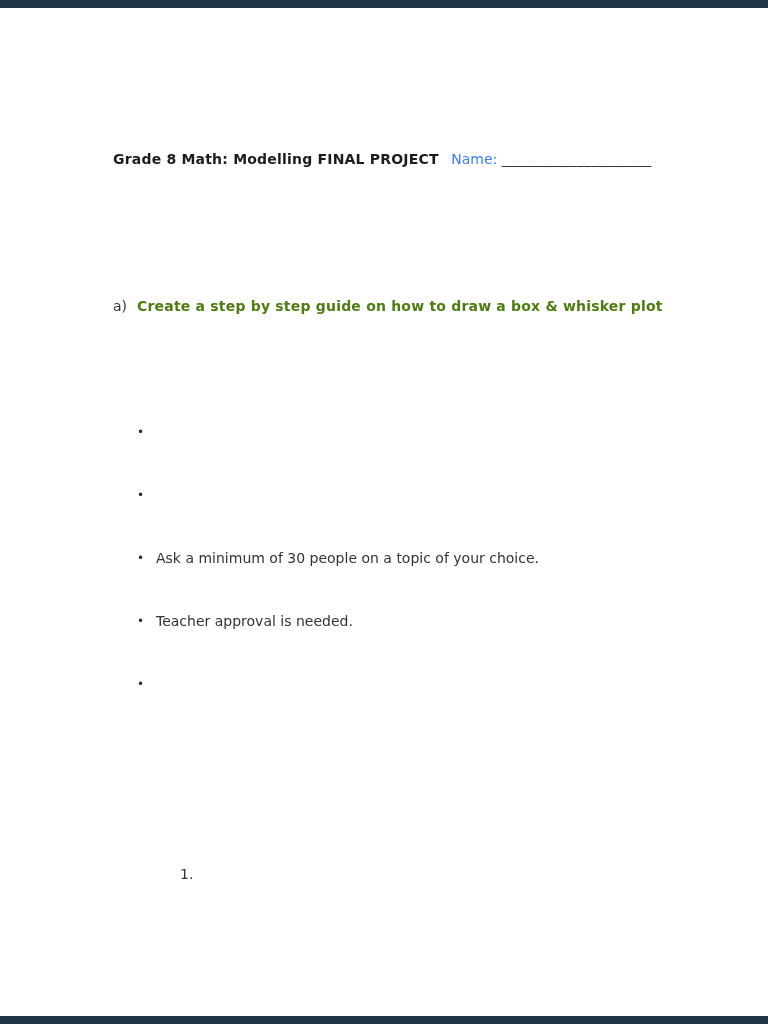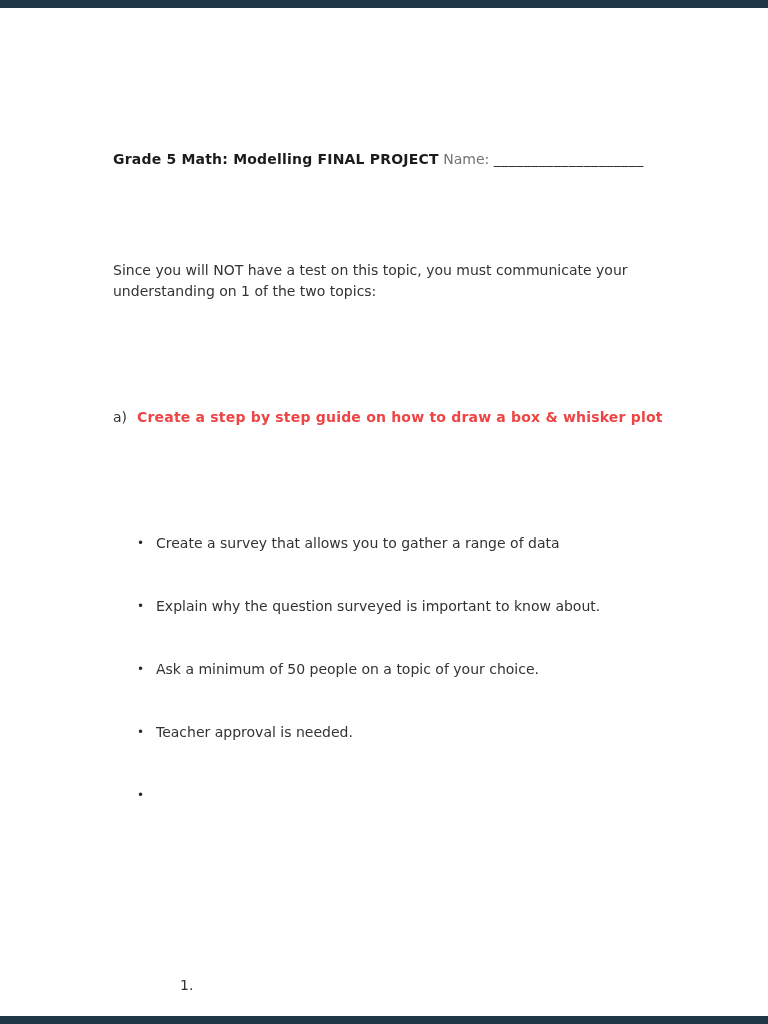--- a/index.html
+++ b/index.html
@@ -22,73 +22,70 @@
   .doc {
     position: absolute; inset: 0;
     padding: 86px 60px 0 113px;
     font-size: 14px;
     line-height: 21px;
     white-space: pre-wrap;
   }
 
   .header-line { white-space: nowrap; }
   .header-title { font-weight: bold; color: #1c1c1c; letter-spacing: 0.2px; }
-  .header-name-label { color: #737373; }
+  .header-name-label { color: #3b82f6; margin-left: 8px; }
   .header-name-blank { color: #333333; letter-spacing: 0.5px; margin-top: 21px; }
 
   .intro { margin-top: 27px; max-width: 520px; }
 
   .sec-heading { display: flex; }
   .sec-heading.a { margin-top: 21px; }
   .sec-label { width: 24px; flex: none; color: #333333; }
-  .sec-title { font-weight: bold; color: #ef4444; letter-spacing: 0.2px; }
+  .sec-title { font-weight: bold; color: #4d7c0f; letter-spacing: 0.2px; }
 
   .b-row { display: flex; margin-left: 24px; }
   .b-dot { width: 19px; flex: none; font-size: 12px; color: #2b2b2b; }
   .b-text { flex: 1; max-width: 505px; }
 
   .n-list.a { margin-top: 22px; }
   .n-row { display: flex; margin-left: 67px; }
   .n-num { width: 23px; flex: none; }
   .n-text { flex: 1; max-width: 460px; }
 </style>
 </head>
 <body>
 
 <div class="edge-bar top"></div>
 <div class="edge-bar bottom"></div>
 
 <div class="doc">
 
   <div class="header-line">
-    <span class="header-title">Grade 5 Math:  Modelling FINAL PROJECT</span>
+    <span class="header-title">Grade 8 Math:  Modelling FINAL PROJECT</span>
     <span class="header-name-label">Name:</span>
     <span class="header-name-blank">____________________</span>
   </div>
 
-  <div class="intro">Since you will NOT have a test on this topic, you must communicate your understanding on 1 of the two topics:</div>
 
   
   <div class="sec-heading a">
     <span class="sec-label">a)</span>
     <span class="sec-title">Create a step by step guide on how to draw a box &amp; whisker plot</span>
   </div>
 
   <div>
     <div class="b-row">
       <span class="b-dot">•</span>
-      <span class="b-text">Create a survey that allows you to gather a range of data</span>
     </div>
     <div class="b-row">
       <span class="b-dot">•</span>
-      <span class="b-text">Explain why the question surveyed is important to know about.</span>
     </div>
     <div class="b-row">
       <span class="b-dot">•</span>
-      <span class="b-text">Ask a minimum of 50 people on a topic of your choice.</span>
+      <span class="b-text">Ask a minimum of 30 people on a topic of your choice.</span>
     </div>
     <div class="b-row">
       <span class="b-dot">•</span>
       <span class="b-text">Teacher approval is needed.</span>
     </div>
     <div class="b-row">
       <span class="b-dot">•</span>
     </div>
   </div>
 

